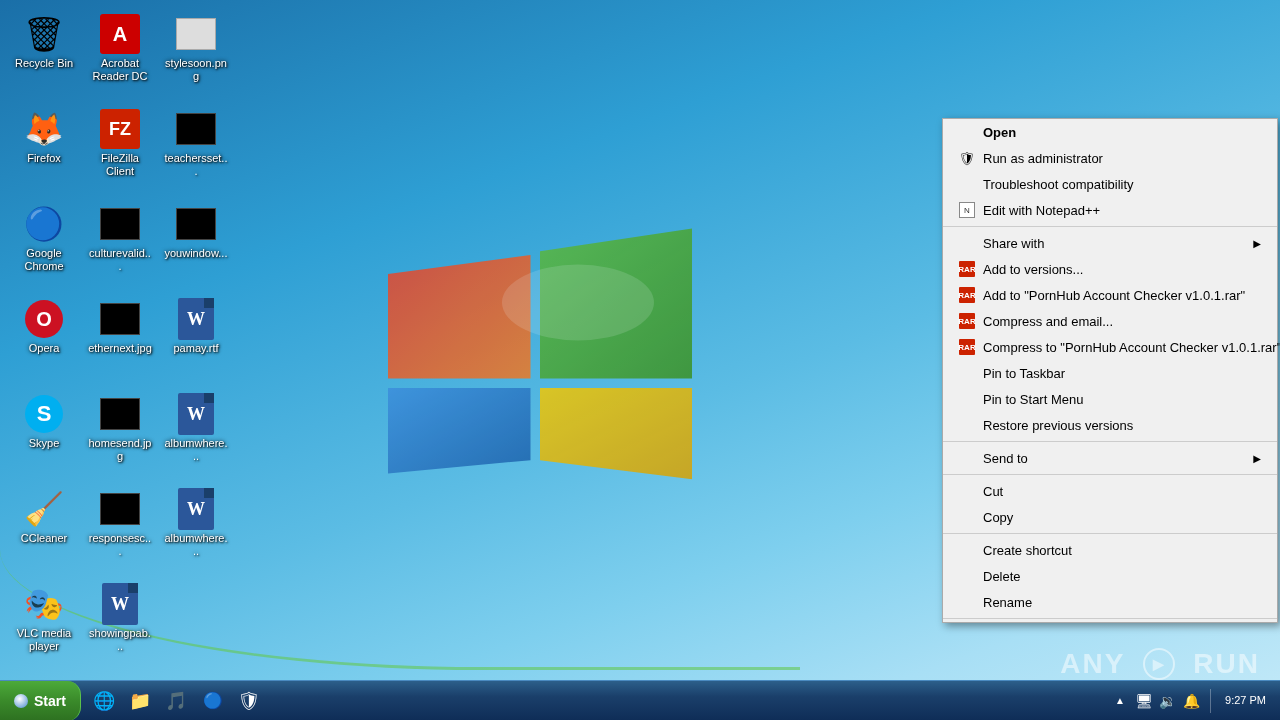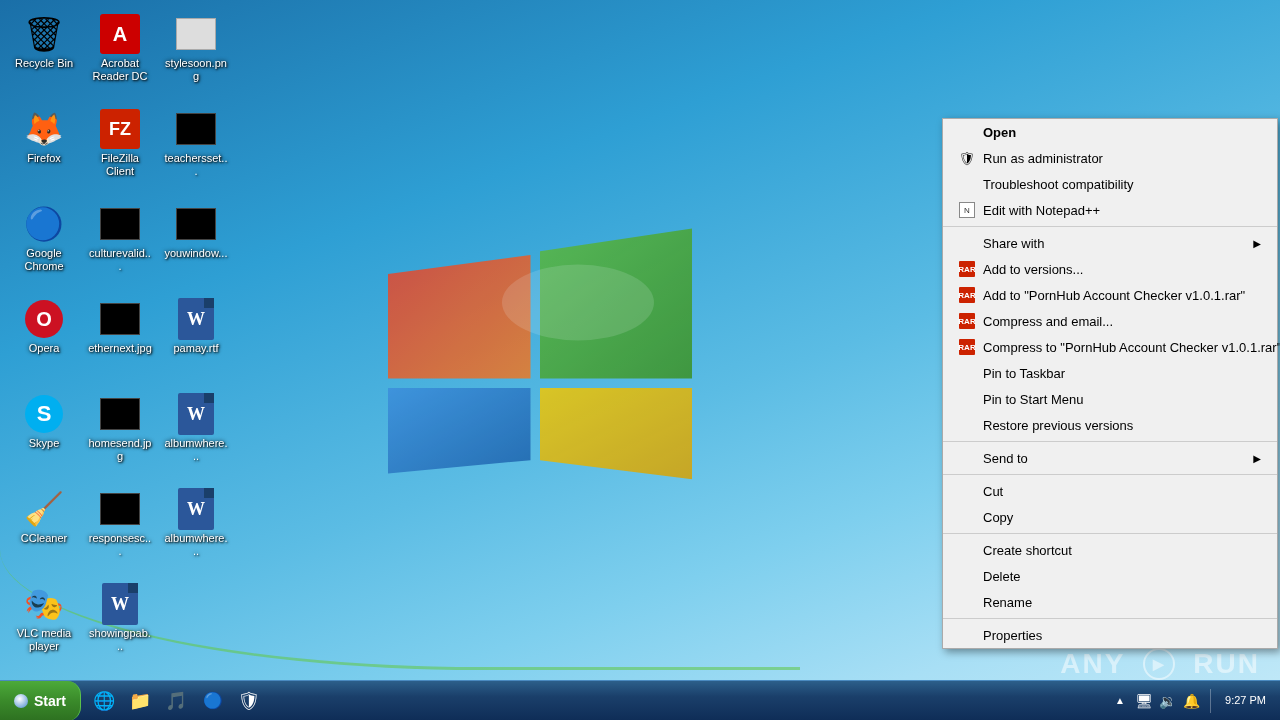--- a/index.html
+++ b/index.html
@@ -501,25 +501,20 @@
     <div class="cm-icon"></div>
     <span>Delete</span>
 
   </div>
       <div class="cm-item">
     <div class="cm-icon"></div>
     <span>Rename</span>
 
   </div>
       <div class="cm-separator"></div>
-      <div class="cm-item">
-    <div class="cm-icon"></div>
-    <span>Properties</span>
-
-  </div>
     </div>
 
   <div class="taskbar">
     <button class="start-button">
       <div class="start-orb"></div>
       <span>Start</span>
     </button>
     <div class="taskbar-icons" id="taskbar-icons">
       <div class="taskbar-icon">🌐</div>
       <div class="taskbar-icon">📁</div>

